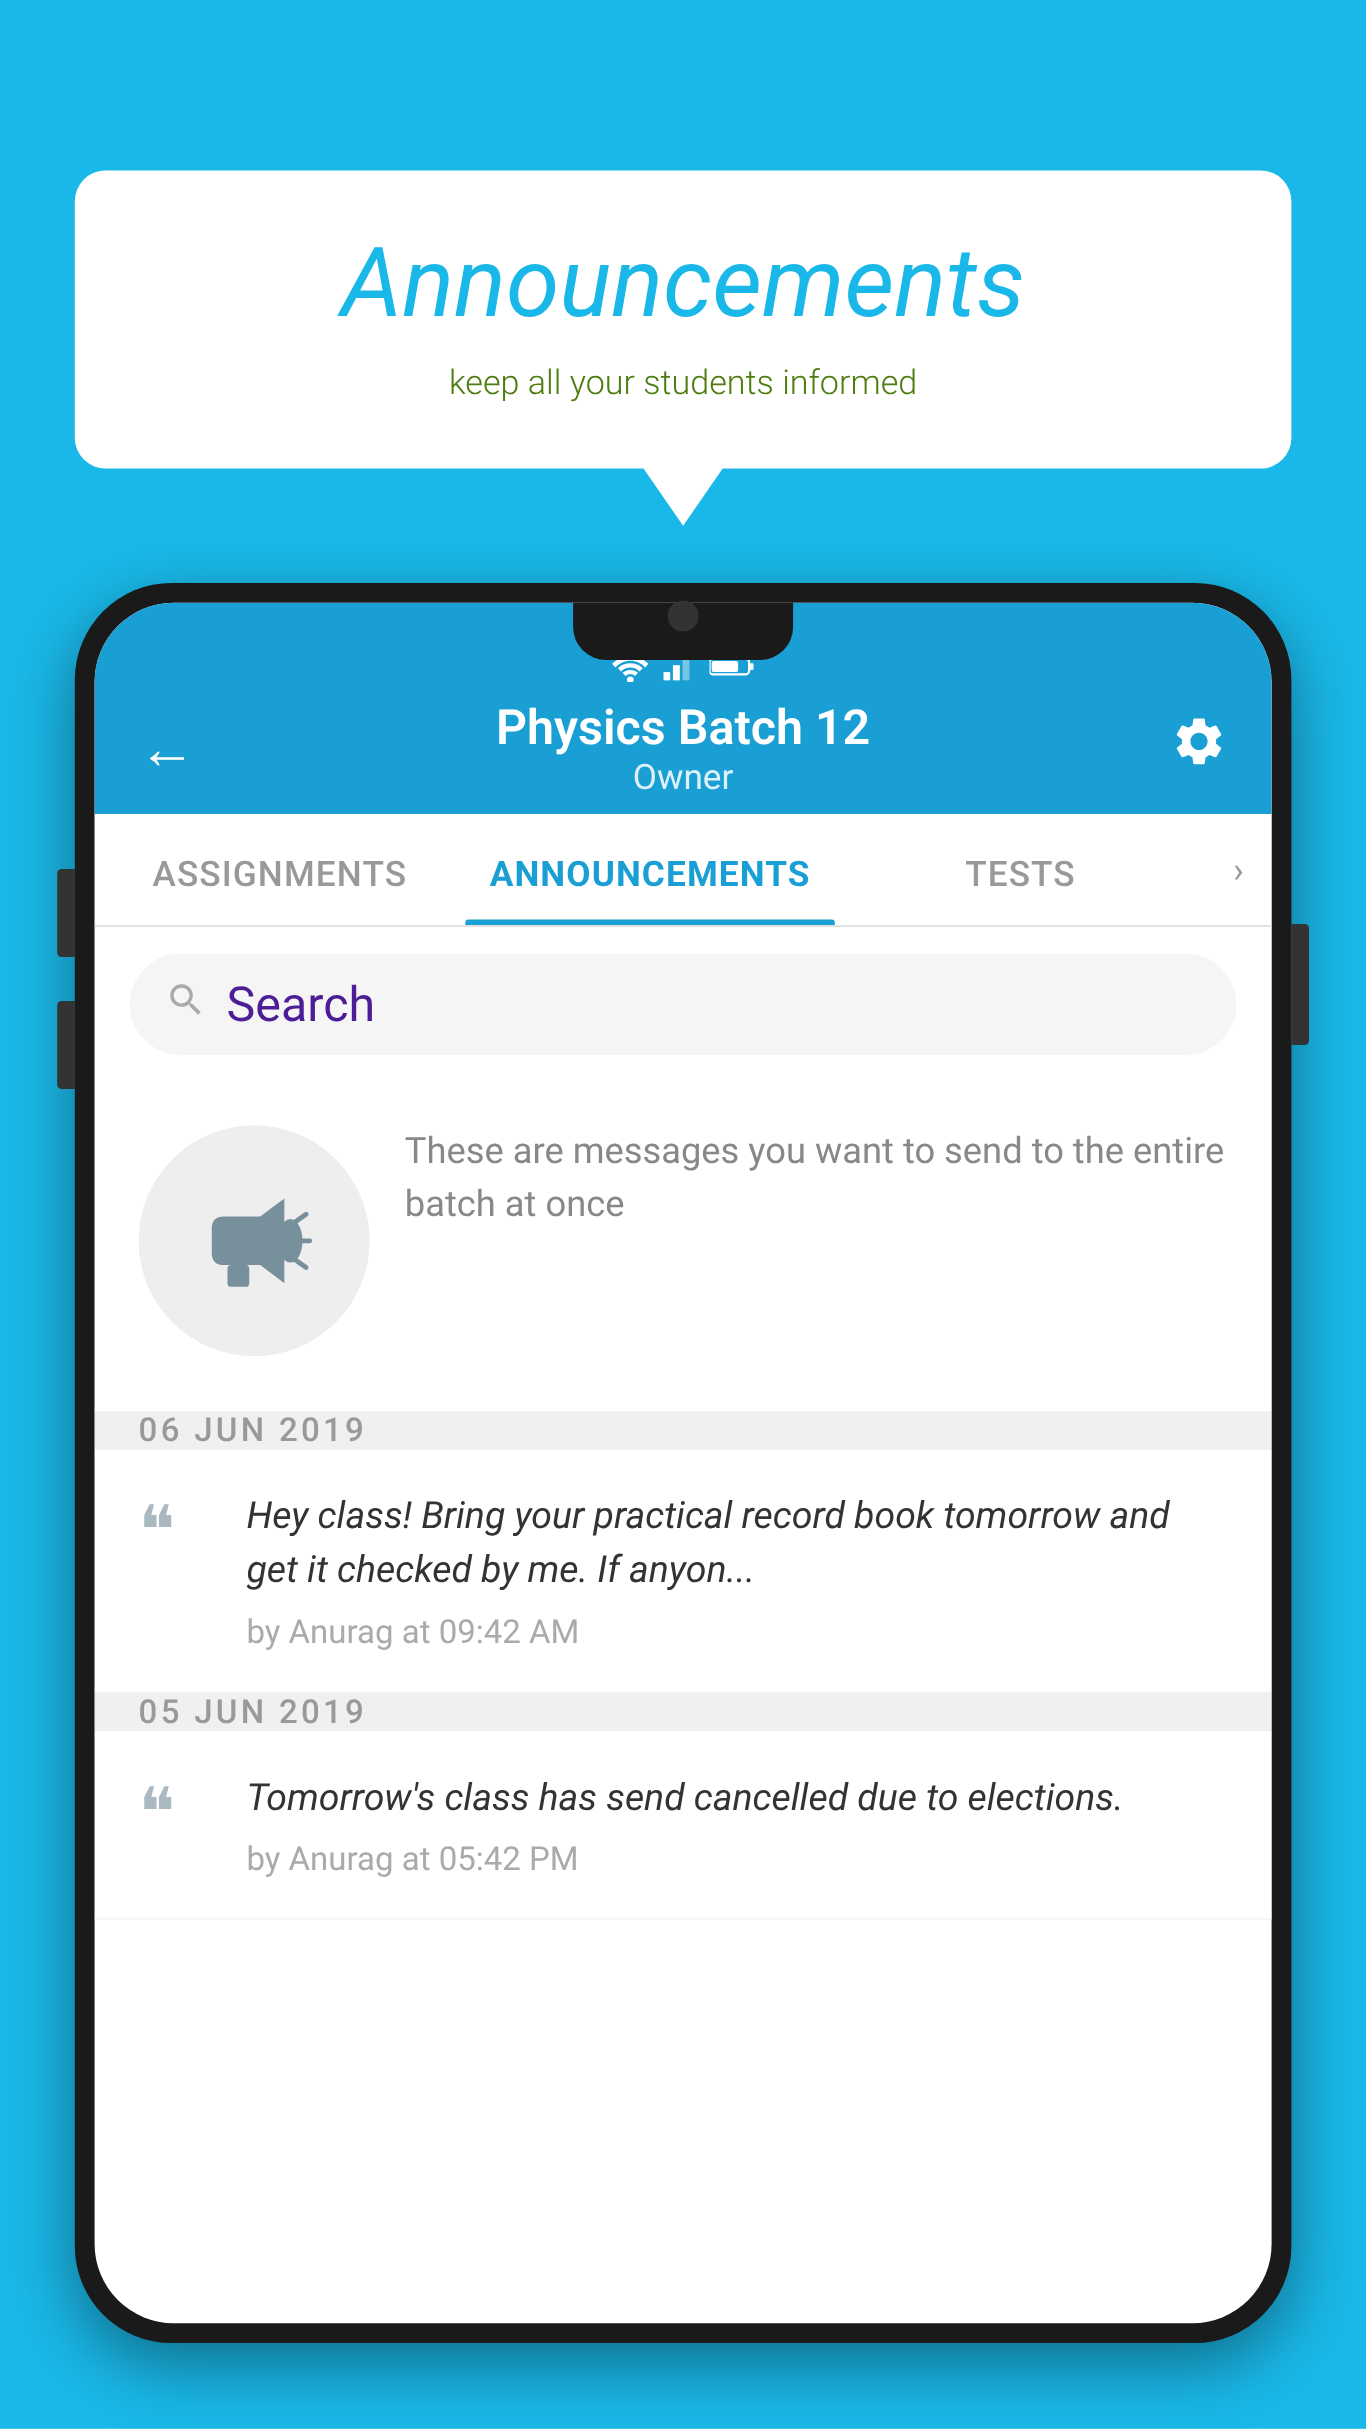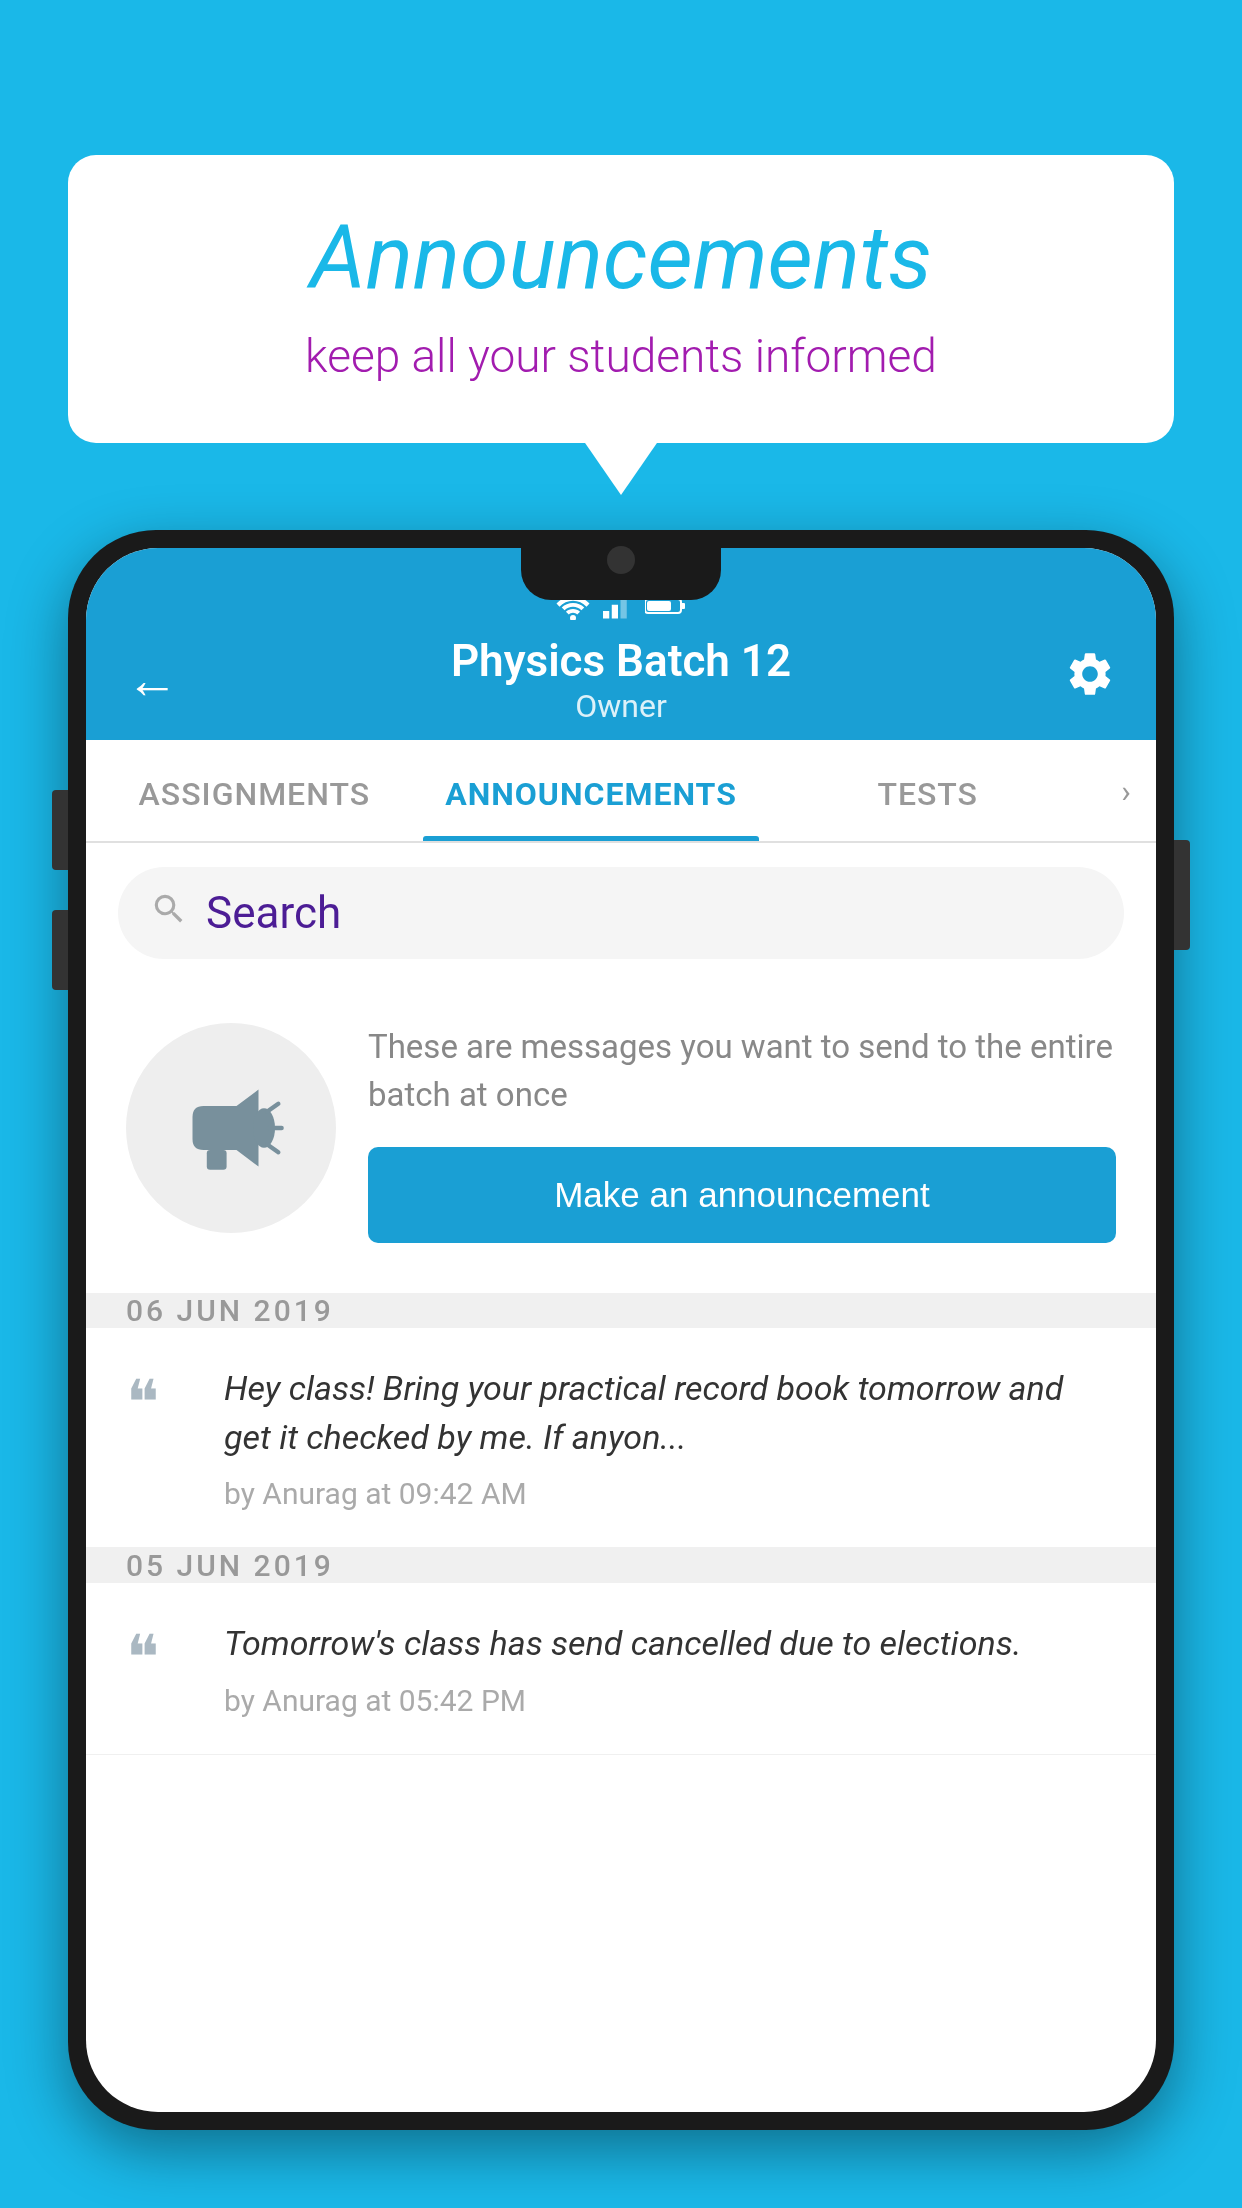--- a/index.html
+++ b/index.html
@@ -40,22 +40,22 @@
     }
     .speech-bubble-title {
       font-size: 88px;
       color: #1ab8e8;
       font-weight: 400;
       font-style: italic;
       line-height: 1.1;
       margin-bottom: 22px;
     }
     .speech-bubble-subtitle {
-      font-size: 46px;
-      color: #a21caf;
+      font-size: 31px;
+      color: #4d7c0f;
       font-weight: 300;
     }
 
     
     .phone-wrapper {
       position: absolute;
       top: 530px;
       left: 68px;
       right: 68px;
       bottom: 0;
@@ -417,21 +417,20 @@
             <path d="M75 15 L75 85 L55 70 L25 70 Q15 70 15 60 L15 40 Q15 30 25 30 L55 30 Z" fill="#78909c"></path>
             <ellipse cx="80" cy="50" rx="10" ry="18" fill="#78909c"></ellipse>
             <rect x="28" y="70" width="18" height="18" rx="3" fill="#78909c"></rect>
             <line x1="83" y1="35" x2="93" y2="28" stroke="#78909c" stroke-width="4" stroke-linecap="round"></line>
             <line x1="85" y1="50" x2="96" y2="50" stroke="#78909c" stroke-width="4" stroke-linecap="round"></line>
             <line x1="83" y1="65" x2="93" y2="72" stroke="#78909c" stroke-width="4" stroke-linecap="round"></line>
           </svg>
         </div>
         <div class="promo-right">
           <div class="promo-desc">These are messages you want to send to the entire batch at once</div>
-          <button class="make-announcement-btn">Make an announcement</button>
         </div>
       </div>
 
       <div class="date-separator">06  JUN  2019</div>
 
       <div class="announcement-item">
         <div class="quote-icon">❝</div>
         <div class="announcement-content">
           <div class="announcement-text">Hey class! Bring your practical record book tomorrow and get it checked by me. If anyon...</div>
           <div class="announcement-meta">by Anurag at 09:42 AM</div>

